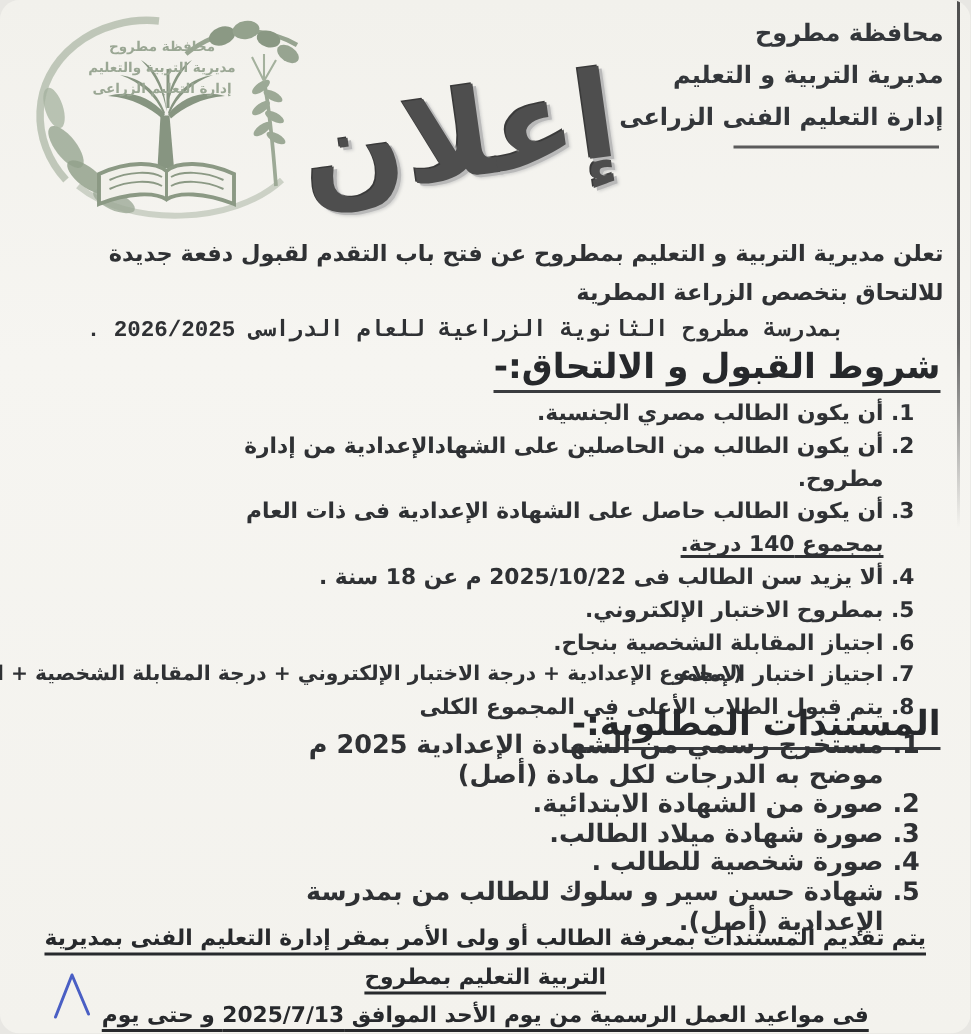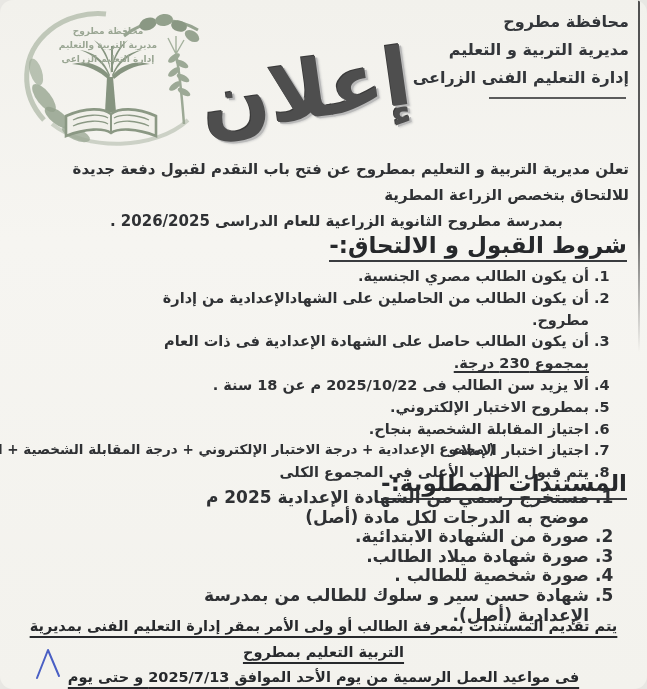--- a/index.html
+++ b/index.html
@@ -36,21 +36,21 @@
   .org-underline{position:absolute;top:97px;right:21px;width:137px;height:2px;background:#5b5b5b;}
   .right-border{
     position:absolute;top:0;right:7px;width:2px;height:352px;
     background:linear-gradient(#4f4f4f 0%,#666 65%,rgba(102,102,102,0) 100%);
   }
   
   .intro{
     position:absolute;top:156px;right:0;width:647px;box-sizing:border-box;
     padding:0 18px 0 14px;font-size:15px;line-height:26px;text-align:right;
   }
-  .intro-l2{padding-right:66px;}
+  .intro-l2{padding-right:66px;font-family:Liberation Mono, monospace;}
   
   .heading{
     position:absolute;right:20px;
     font-size:23px;color:#26282b;
     border-bottom:2px solid #3a3c3f;padding-bottom:2px;
     white-space:nowrap;
   }
   .sec1-head{top:232px;}
   .sec2-head{top:470px;text-align:right;}
   
@@ -153,21 +153,21 @@
 
   <div class="intro">
     <div class="intro-l1">تعلن مديرية التربية و التعليم بمطروح عن فتح باب التقدم لقبول دفعة جديدة للالتحاق بتخصص الزراعة المطرية</div>
     <div class="intro-l2">بمدرسة مطروح الثانوية الزراعية  للعام الدراسى 2026/2025 .</div>
   </div>
 
   <div class="heading sec1-head">شروط القبول و الالتحاق:-</div>
   <ol class="cond-list">
     <li><span>أن يكون الطالب مصري الجنسية.</span></li>
     <li><span>أن يكون الطالب من الحاصلين على الشهادالإعدادية من إدارة مطروح.</span></li>
-    <li><span>أن يكون الطالب حاصل على الشهادة الإعدادية فى ذات العام </span><span class="u-part">بمجموع  230 درجة.</span></li>
+    <li><span>أن يكون الطالب حاصل على الشهادة الإعدادية فى ذات العام </span><span class="u-part">بمجموع  140 درجة.</span></li>
     <li><span>ألا يزيد سن الطالب فى 2025/10/22 م عن 18 سنة .</span></li>
     <li><span>بمطروح الاختبار الإلكتروني.</span></li>
     <li><span>اجتياز المقابلة الشخصية بنجاح.</span></li>
     <li><span>اجتياز اختبار الإملاء</span></li>
     <li><span>يتم قبول الطلاب الأعلى فى المجموع الكلى</span></li>
   </ol>
   <div class="note">( مجموع الإعدادية + درجة الاختبار الإلكتروني + درجة المقابلة الشخصية + اختبار الإملاء)</div>
 
   <div class="heading sec2-head">المستندات المطلوبة:-</div>
   <ol class="doc-list">

